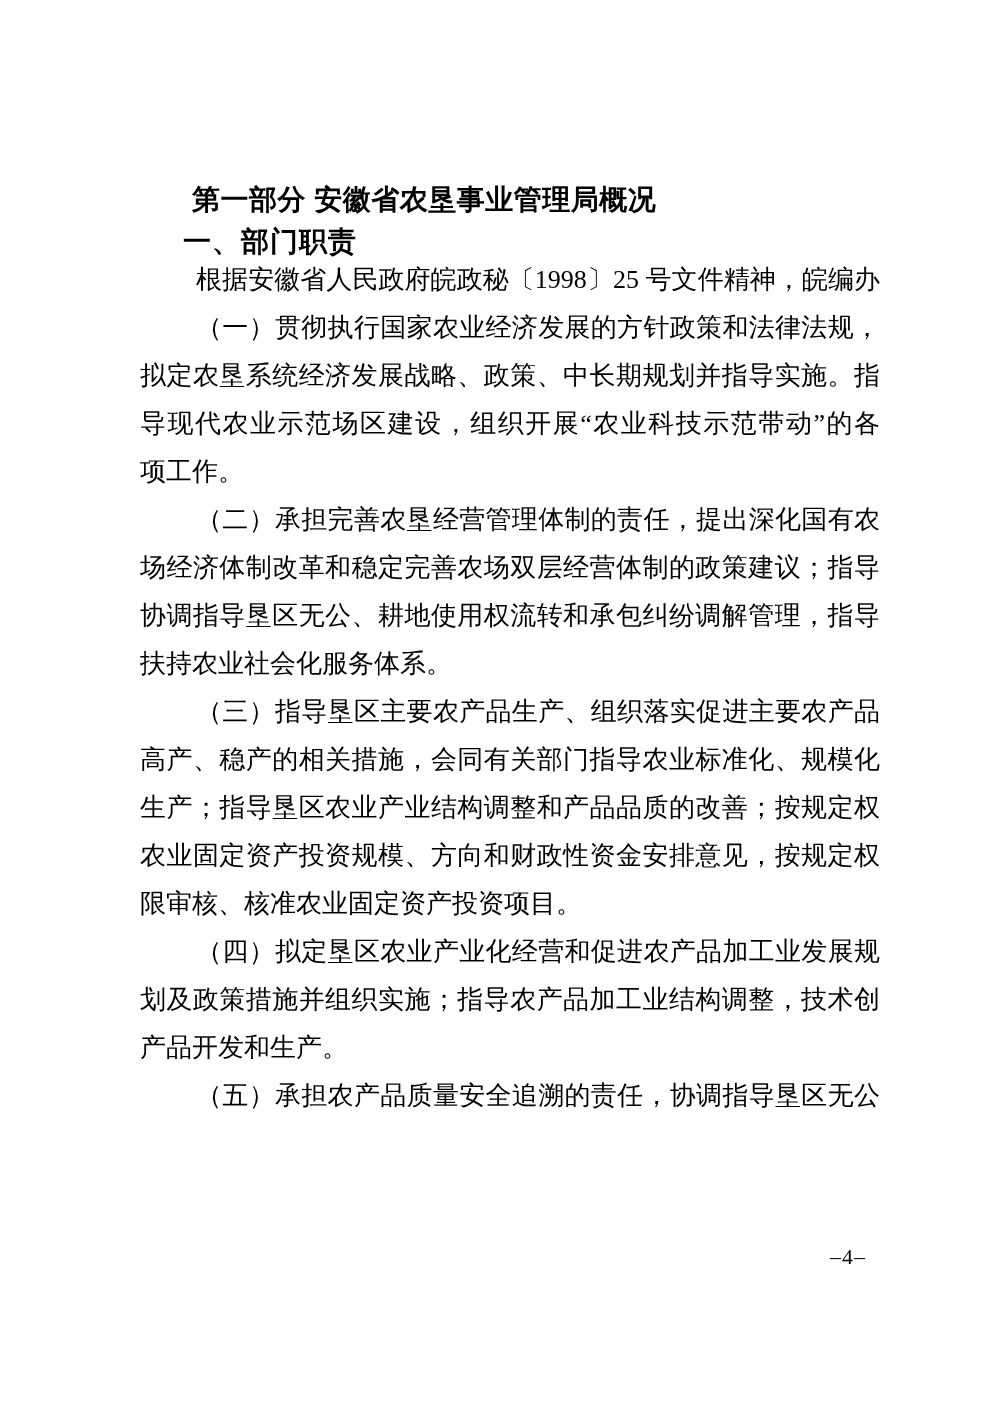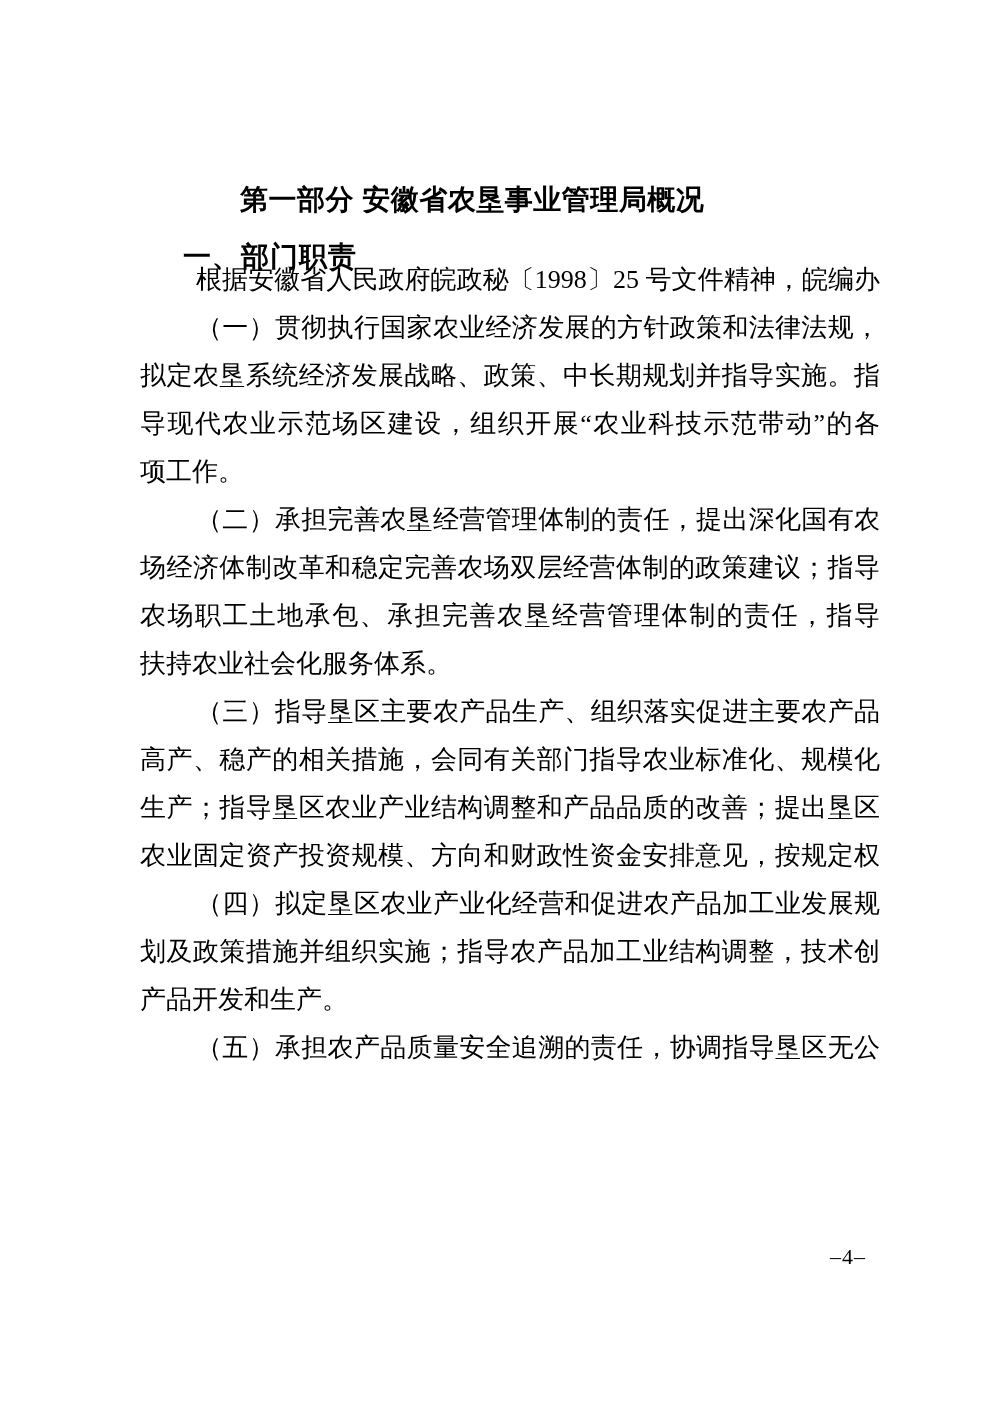--- a/index.html
+++ b/index.html
@@ -19,26 +19,25 @@
   .doc-title {
     position: absolute;
     left: 192px;
     top: 184px;
     font-family: "Liberation Sans", "DejaVu Sans", sans-serif;
     font-weight: bold;
     font-size: 28px;
     line-height: 32px;
     letter-spacing: 0.5px;
     white-space: nowrap;
-    margin-left: 48px;
   }
   .section-heading {
     position: absolute;
     left: 183px;
-    top: 241px;
+    top: 226px;
     font-family: "Liberation Sans", "DejaVu Sans", sans-serif;
     font-weight: bold;
     font-size: 28px;
     line-height: 32px;
     letter-spacing: 1px;
     white-space: nowrap;
   }
   .body-lines {
     position: absolute;
     left: 140px;
@@ -71,25 +70,26 @@
   <div class="doc-title">第一部分 安徽省农垦事业管理局概况</div>
   <div class="section-heading">一、部门职责</div>
   <div class="body-lines" id="body-lines">
       <div class="line indent jfull">根据安徽省人民政府皖政秘〔1998〕25 号文件精神，皖编办</div>
       <div class="line indent jfull">（一）贯彻执行国家农业经济发展的方针政策和法律法规，</div>
       <div class="line jfull">拟定农垦系统经济发展战略、政策、中长期规划并指导实施。指</div>
       <div class="line jfull">导现代农业示范场区建设，组织开展“农业科技示范带动”的各</div>
       <div class="line">项工作。</div>
       <div class="line indent jfull">（二）承担完善农垦经营管理体制的责任，提出深化国有农</div>
       <div class="line jfull">场经济体制改革和稳定完善农场双层经营体制的政策建议；指导</div>
-      <div class="line jfull">农场职工土地承包、承担完善农垦经营管理体制的责任，指导</div>
+      <div class="line jfull">协调指导垦区无公、耕地使用权流转和承包纠纷调解管理，指导</div>
       <div class="line">扶持农业社会化服务体系。</div>
       <div class="line indent jfull">（三）指导垦区主要农产品生产、组织落实促进主要农产品</div>
       <div class="line jfull">高产、稳产的相关措施，会同有关部门指导农业标准化、规模化</div>
-      <div class="line jfull">生产；指导垦区农业产业结构调整和产品品质的改善；提出垦区</div>
+      <div class="line jfull">生产；指导垦区农业产业结构调整和产品品质的改善；按规定权</div>
       <div class="line jfull">农业固定资产投资规模、方向和财政性资金安排意见，按规定权</div>
+      <div class="line">限审核、核准农业固定资产投资项目。</div>
       <div class="line indent jfull">（四）拟定垦区农业产业化经营和促进农产品加工业发展规</div>
       <div class="line jfull">划及政策措施并组织实施；指导农产品加工业结构调整，技术创</div>
       <div class="line">产品开发和生产。</div>
       <div class="line indent jfull">（五）承担农产品质量安全追溯的责任，协调指导垦区无公</div>
     </div>
   <div class="page-num">–4–</div>
 </div>
 
 </body></html>

